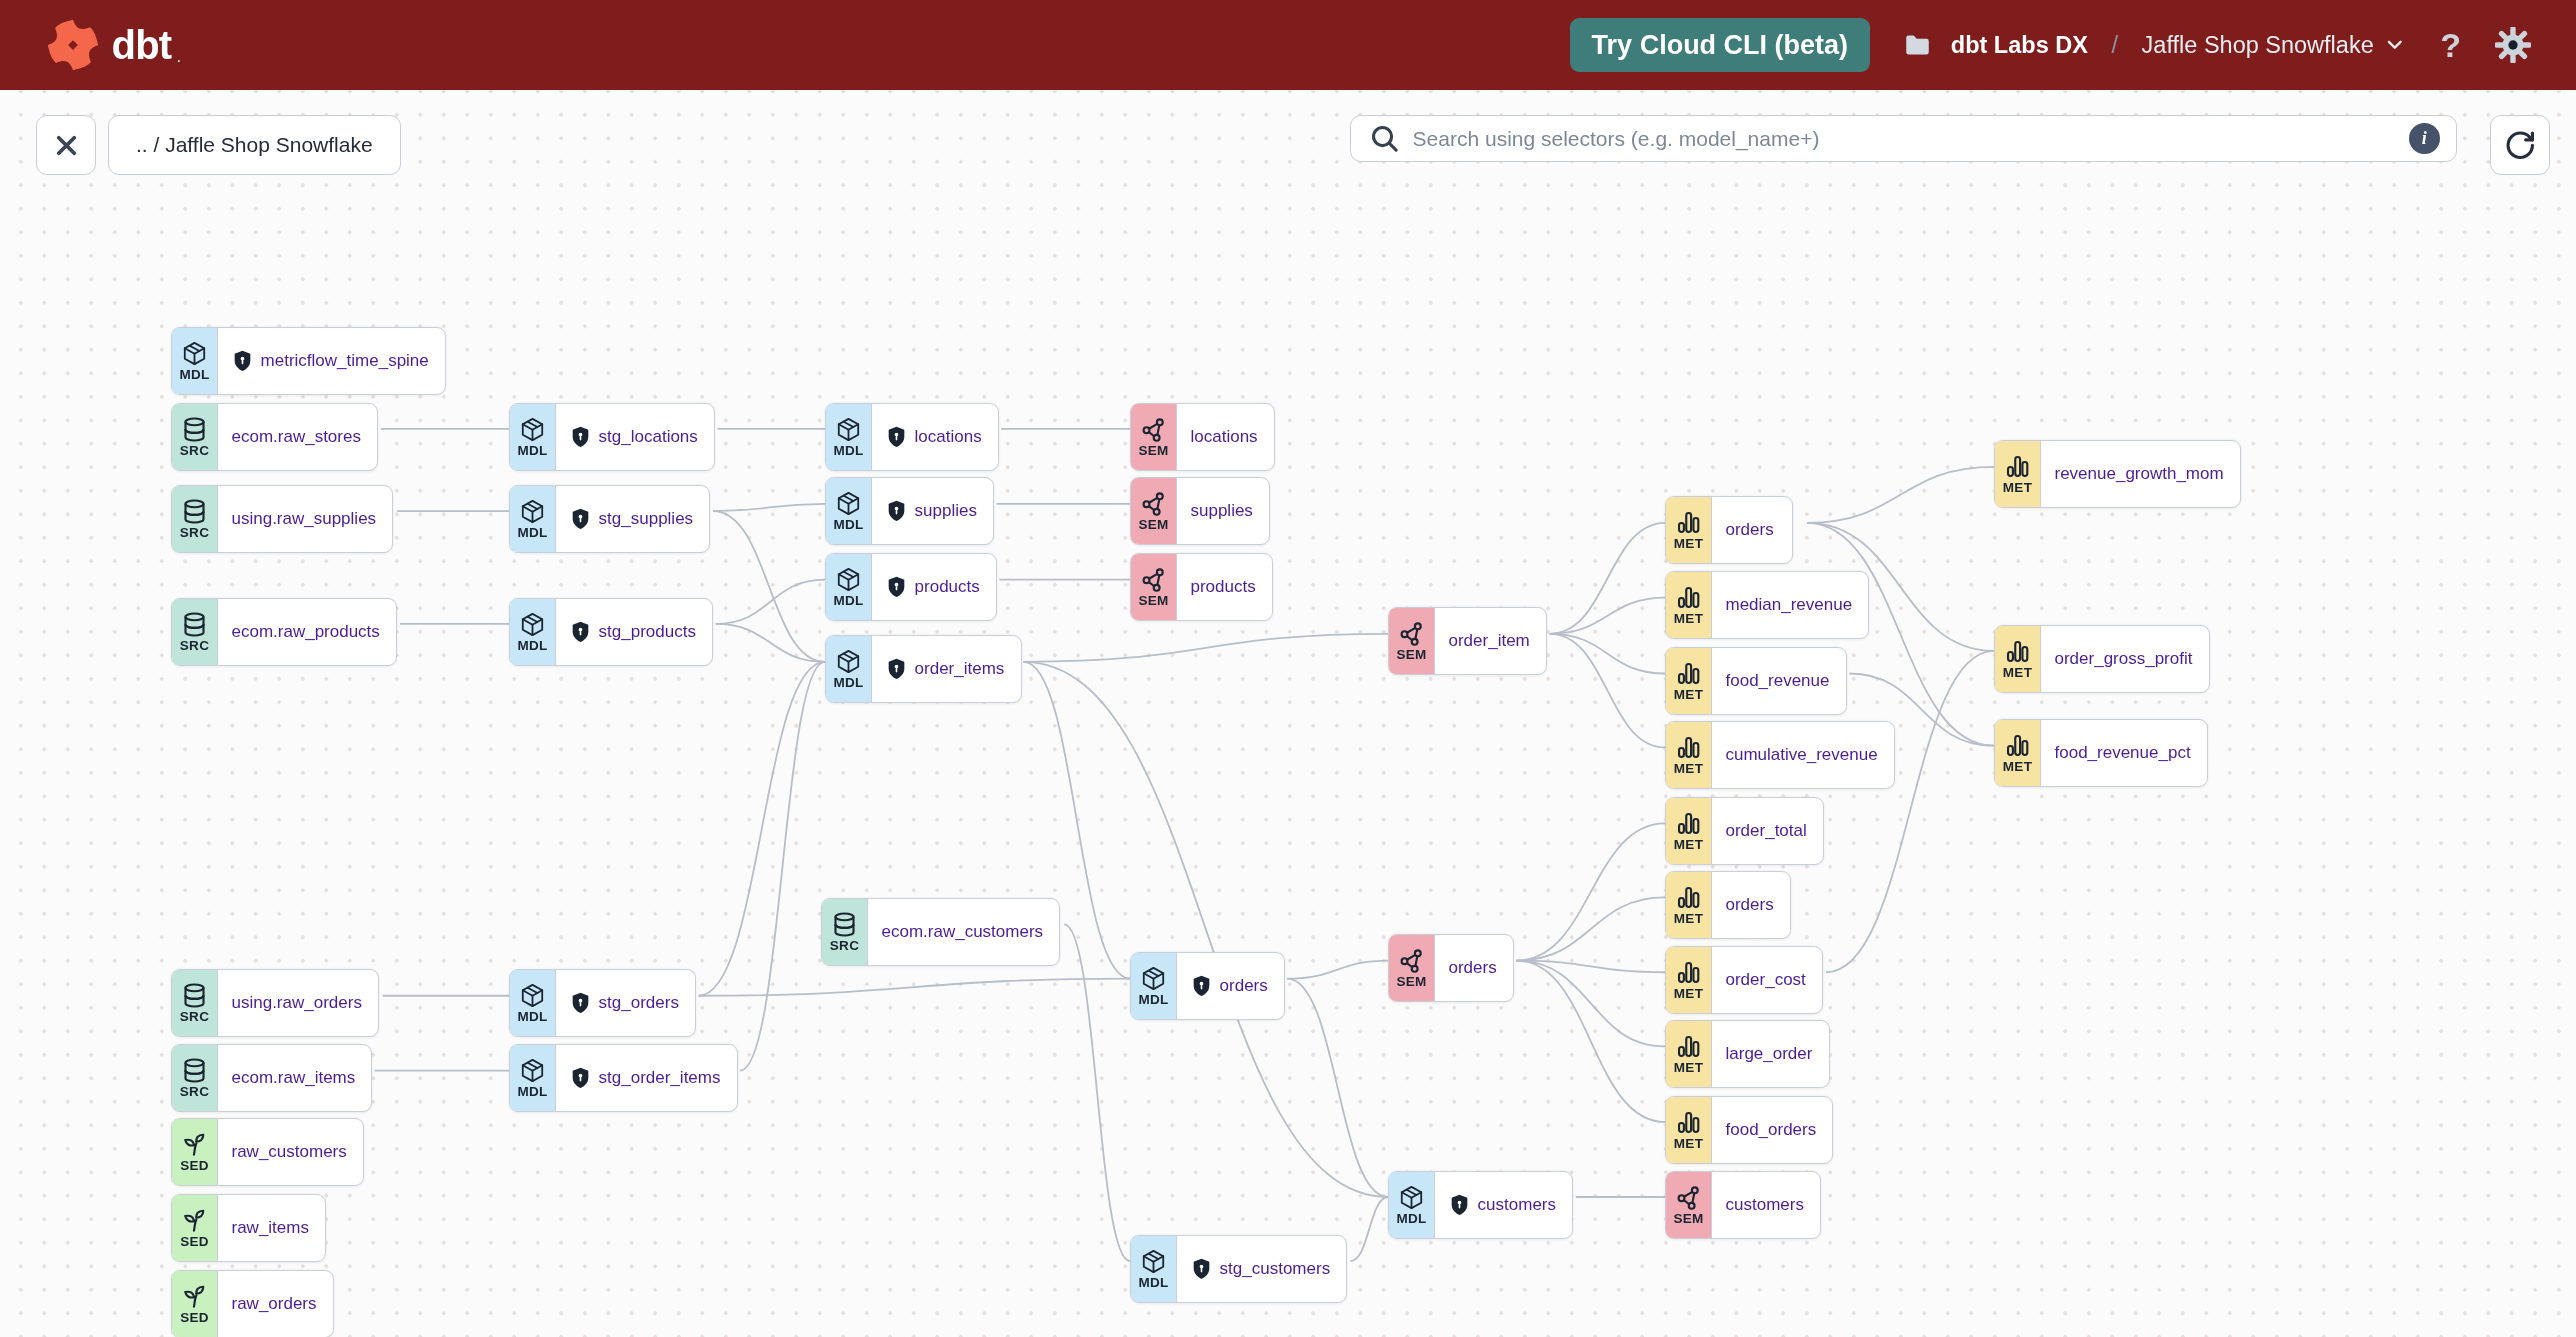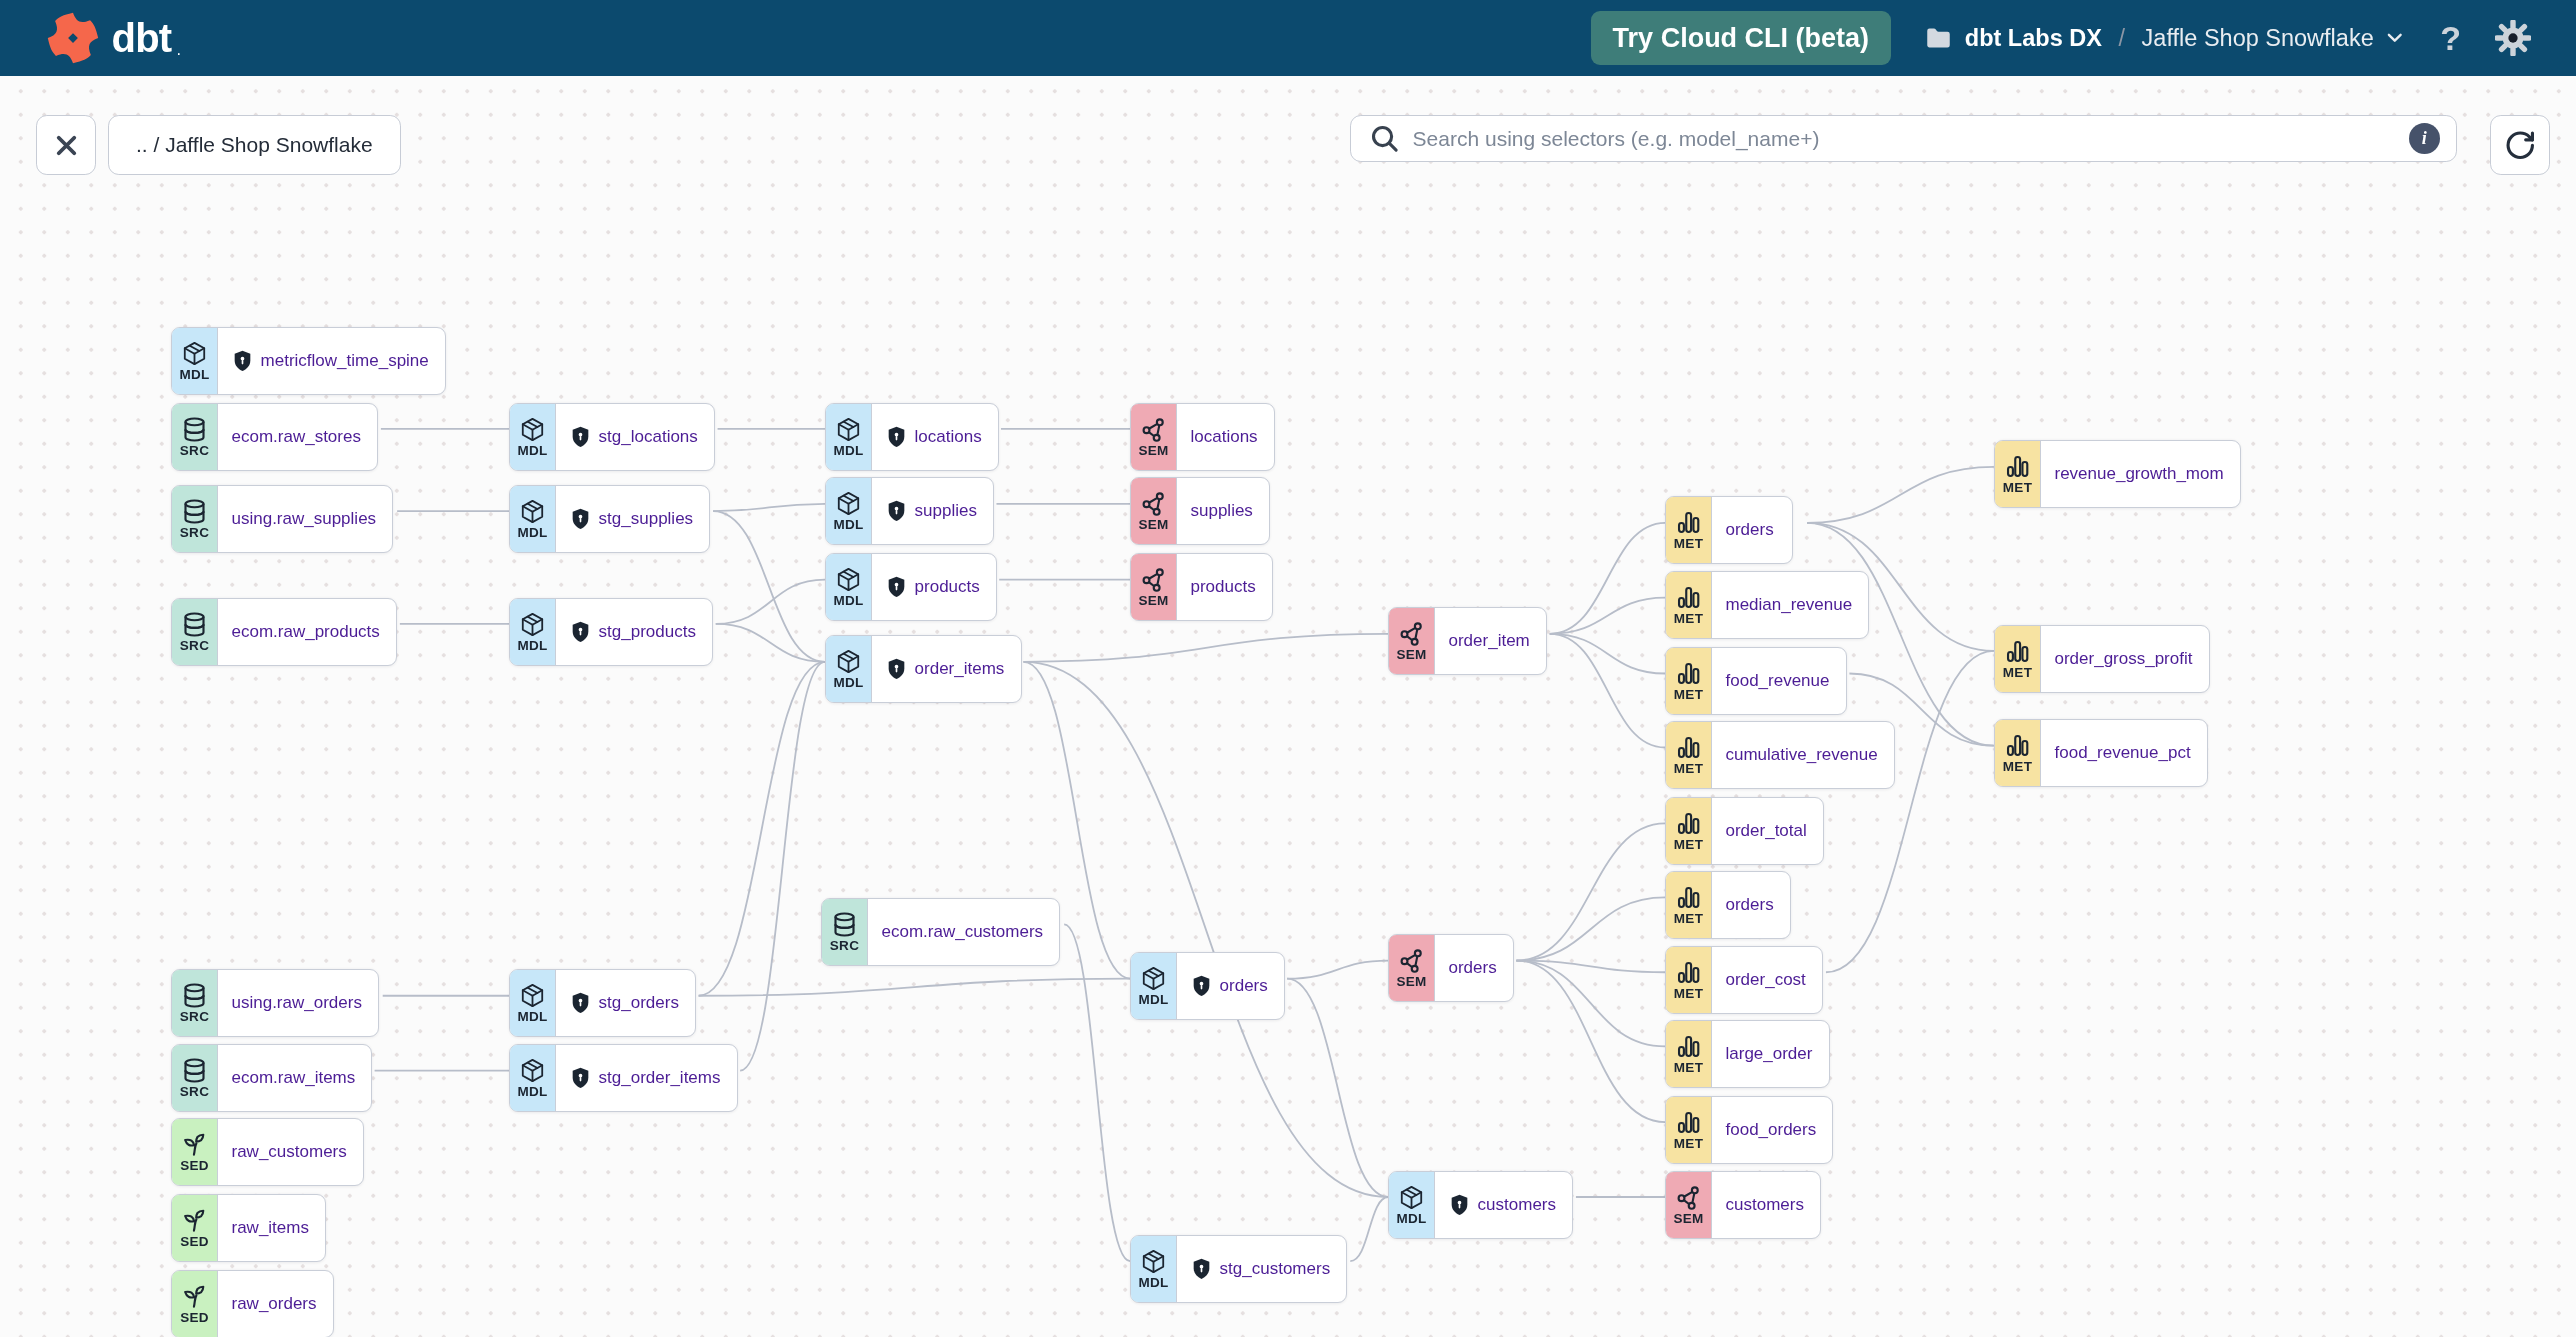--- a/index.html
+++ b/index.html
@@ -7,38 +7,38 @@
     font-family:"Liberation Sans", sans-serif; }
   body {
     background-color:#fbfbfb;
     background-image: radial-gradient(#e5dfdf 1.9px, transparent 1.9px);
     background-size: 23.5px 23.5px;
     background-position: 9px 9px;
   }
 
   
   .app-header {
-    position:absolute; left:0; top:0; width:2576px; height:76px;
-    background:#0c4a6e; display:flex; align-items:center;
+    position:absolute; left:0; top:0; width:2576px; height:90px;
+    background:#7f1d1d; display:flex; align-items:center;
     padding:0 45px 0 47px; z-index:20;
   }
   .brand { display:flex; align-items:center; gap:12.6px; cursor:pointer; }
   .brand-word { color:#ffffff; font-size:40px; font-weight:700; letter-spacing:-0.9px; line-height:1; }
   .brand-dot { color:#ffffff; font-size:16.2px; align-self:flex-end; margin-left:-7.2px; margin-bottom:5.4px;}
   .main-nav { display:flex; align-items:center; gap:56px; margin-left:60px; }
   .nav-item { color:#f4f6f8; font-size:23.5px; font-weight:600; display:flex; align-items:center; gap:7.2px; cursor:pointer; }
   .nav-item svg { margin-top:2.7px; }
   .header-right { margin-left:auto; display:flex; align-items:center; gap:34px; }
   .cli-btn {
     background:#3e7d79; color:#ffffff; font-size:27px; font-weight:600;
     border:none; border-radius:9px; padding:11.7px 21.7px; cursor:pointer;
     font-family:"Liberation Sans", sans-serif;
     margin-left:32px;
   }
-  .project-crumb { display:flex; align-items:flex-start; gap:13px; color:#e9edf1; font-size:23.5px; cursor:pointer; }
+  .project-crumb { display:flex; align-items:flex-start; gap:20px; color:#e9edf1; font-size:23.5px; cursor:pointer; }
   .project-crumb .acct { font-weight:700; color:#ffffff; }
   .project-crumb .sep { color:#8b96a5; font-weight:400; padding:0 3.6px; }
   .project-crumb .proj { font-weight:400; color:#e9edf1; display:flex; align-items:center; gap:9px;}
   .help-glyph { color:#ccd3da; font-size:34px; font-weight:700; cursor:pointer; line-height:1; }
   .icon-btn { cursor:pointer; display:flex; align-items:center; }
 
   
   .tool-btn {
     position:absolute; height:60px; background:#ffffff;
     border:1.8px solid #c7ccd6; border-radius:10.8px; z-index:15;

